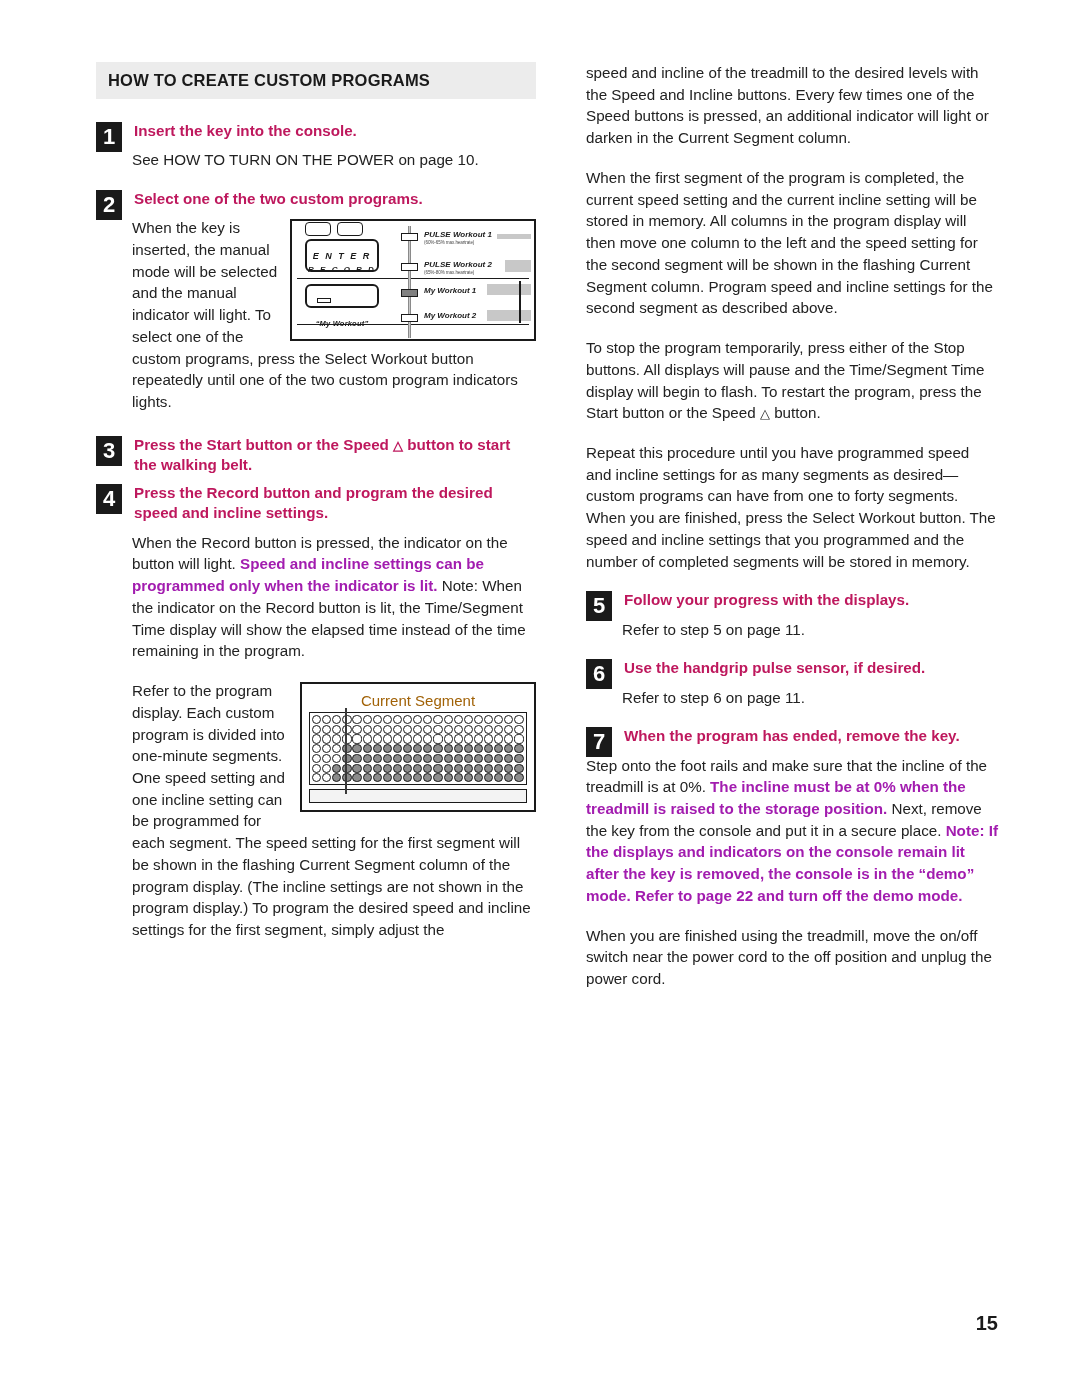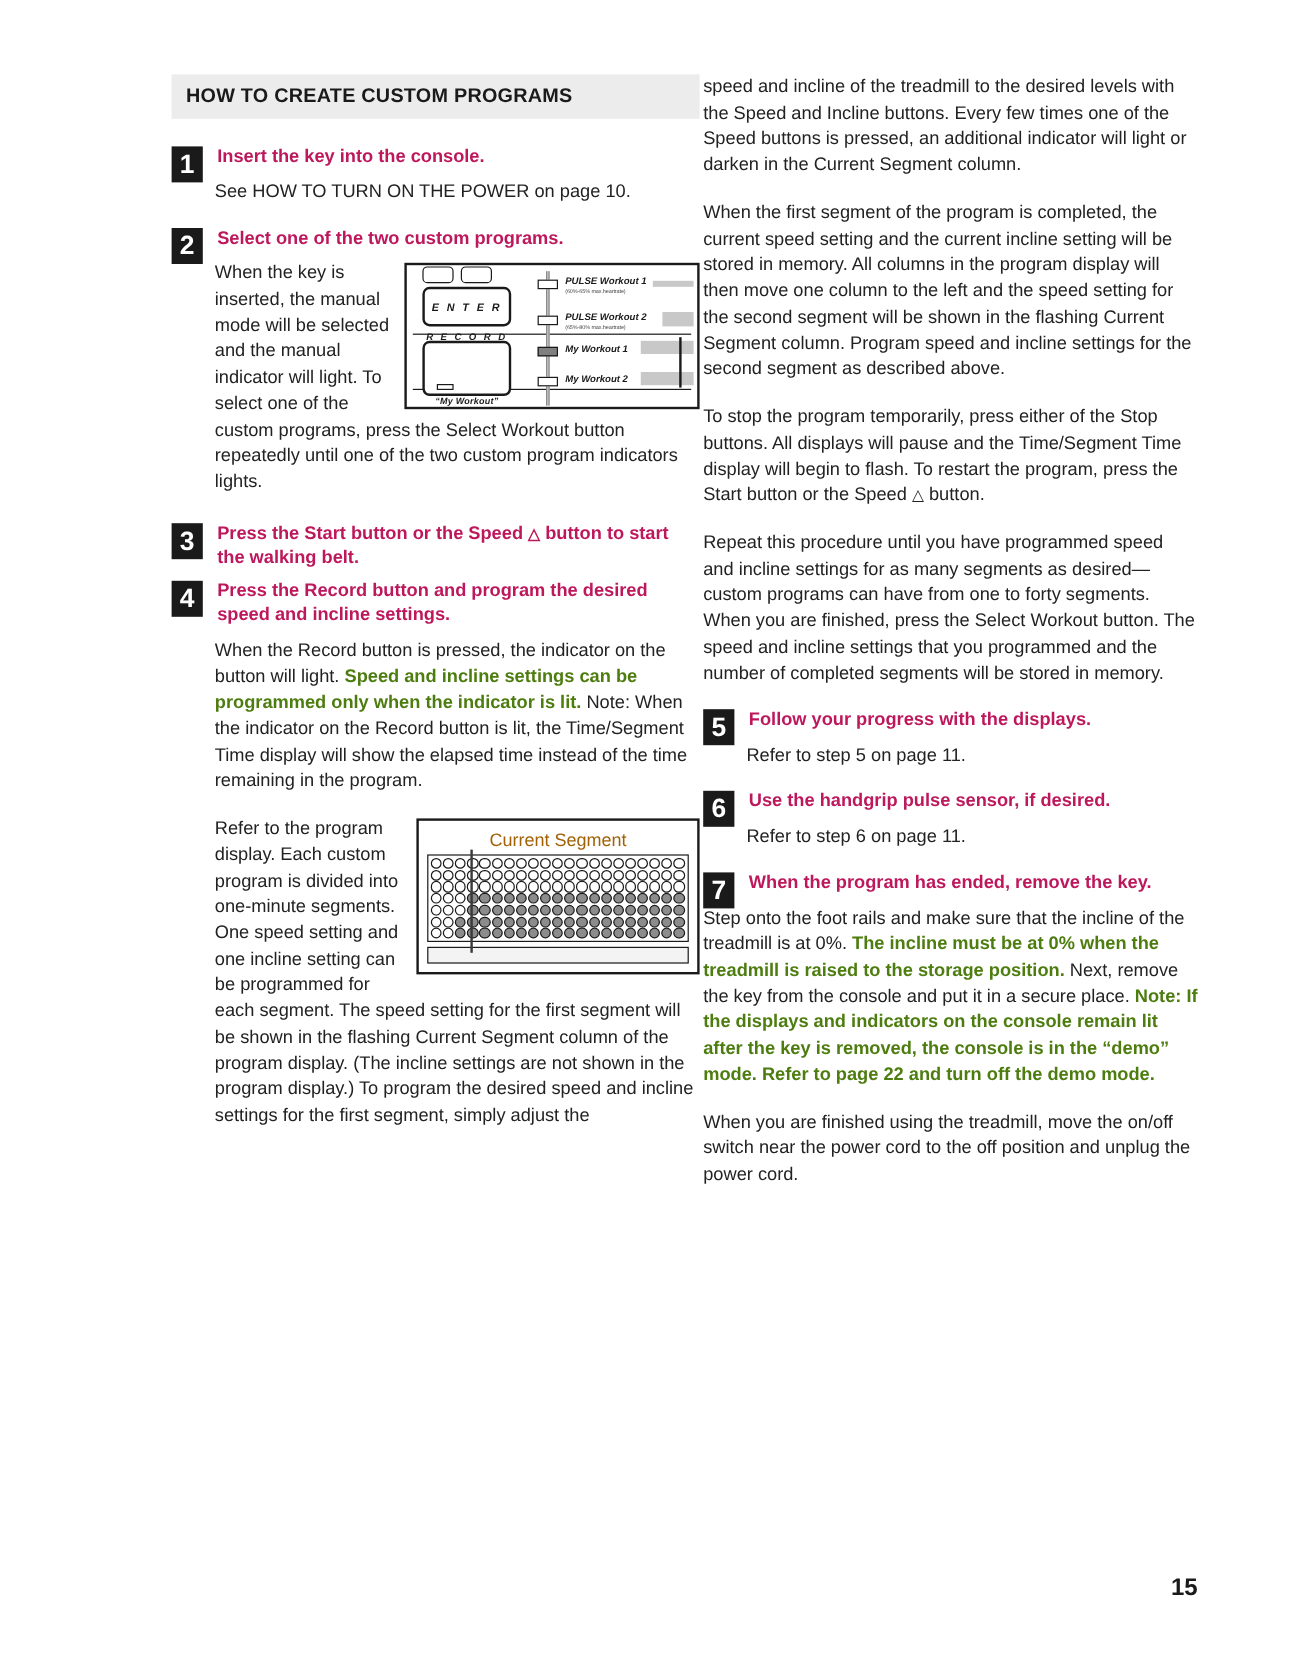--- a/index.html
+++ b/index.html
@@ -16,21 +16,21 @@
   .page {
     position: absolute;
     left: 0; top: 0;
     width: 1080px;
     height: 1397px;
   }
   .col {
     position: absolute;
     top: 62px;
   }
-  .col-left  { left: 96px;  width: 440px; margin-left: 47px; }
+  .col-left  { left: 96px;  width: 440px; }
   .col-right { left: 586px; width: 412px; }
 
   
   .section-bar {
     background: #ececec;
     padding: 9px 10px 9px 12px;
     font-weight: bold;
     font-size: 16.5px;
     letter-spacing: 0.2px;
     color: #1a1a1a;
@@ -63,21 +63,21 @@
   }
 
   
   p.body {
     font-size: 15.2px;
     line-height: 1.43;
     margin: 0 0 18px 0;
     color: #222;
   }
   p.body.indent { margin-left: 36px; }
-  p.body b { font-weight: bold; color:#4d7c0f; }
+  p.body b { font-weight: bold; color:#a21caf; }
   .tri { font-size: 13px; line-height: 1; }
 
   
   .wrap-block { margin-left: 36px; }
   .fig-right {
     float: right;
     margin: 2px 0 6px 12px;
   }
   .clearfix::after { content:""; display:block; clear:both; }
 
@@ -250,21 +250,21 @@
             <div class="cf-divider" style="top:52px;"></div>
             <div class="cf-divider" style="top:98px;"></div>
 
             <div class="cf-stub" style="left:8px; top:-4px; width:26px; height:14px;"></div>
             <div class="cf-stub" style="left:40px; top:-4px; width:26px; height:14px;"></div>
 
             <div class="cf-btn" style="left:8px; top:13px; width:74px; height:33px;">
               <span class="lbl" style="font-size:9px;">E N T E R</span>
             </div>
 
-            <div class="cf-btn" style="left:8px; top:58px; width:74px; height:46px; border-width:2.5px;gap:44px;">
+            <div class="cf-btn" style="left:8px; top:58px; width:74px; height:24px; border-width:2.5px;gap:44px;">
               <span class="lbl" style="font-size:8px;">R E C O R D</span>
               <span class="lbl" style="font-size:7.5px; letter-spacing:0.2px; margin-top:1px;">“My Workout”</span>
               <span class="cf-smallrect" style="left:10px; bottom:3px; width:14px; height:5px;"></span>
             </div>
 
             <div class="cf-rail" style="left:111px; top:0px; height:112px;"></div>
 
             <div class="cf-led" style="left:104px; top:7px;"></div>
             <div class="cf-led" style="left:104px; top:37px;"></div>
             <div class="cf-led on" style="left:104px; top:63px;"></div>

